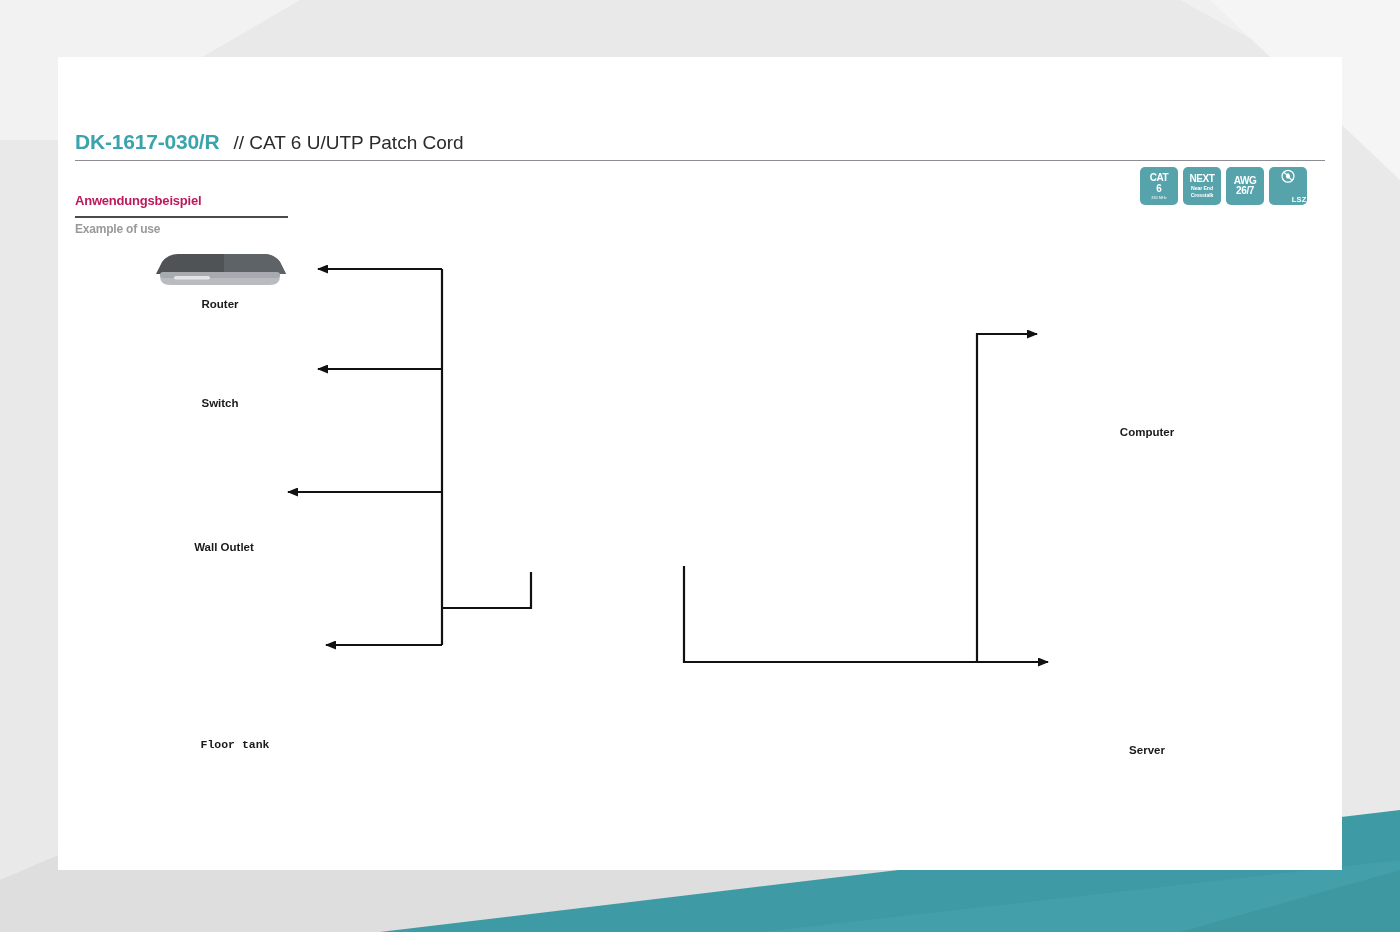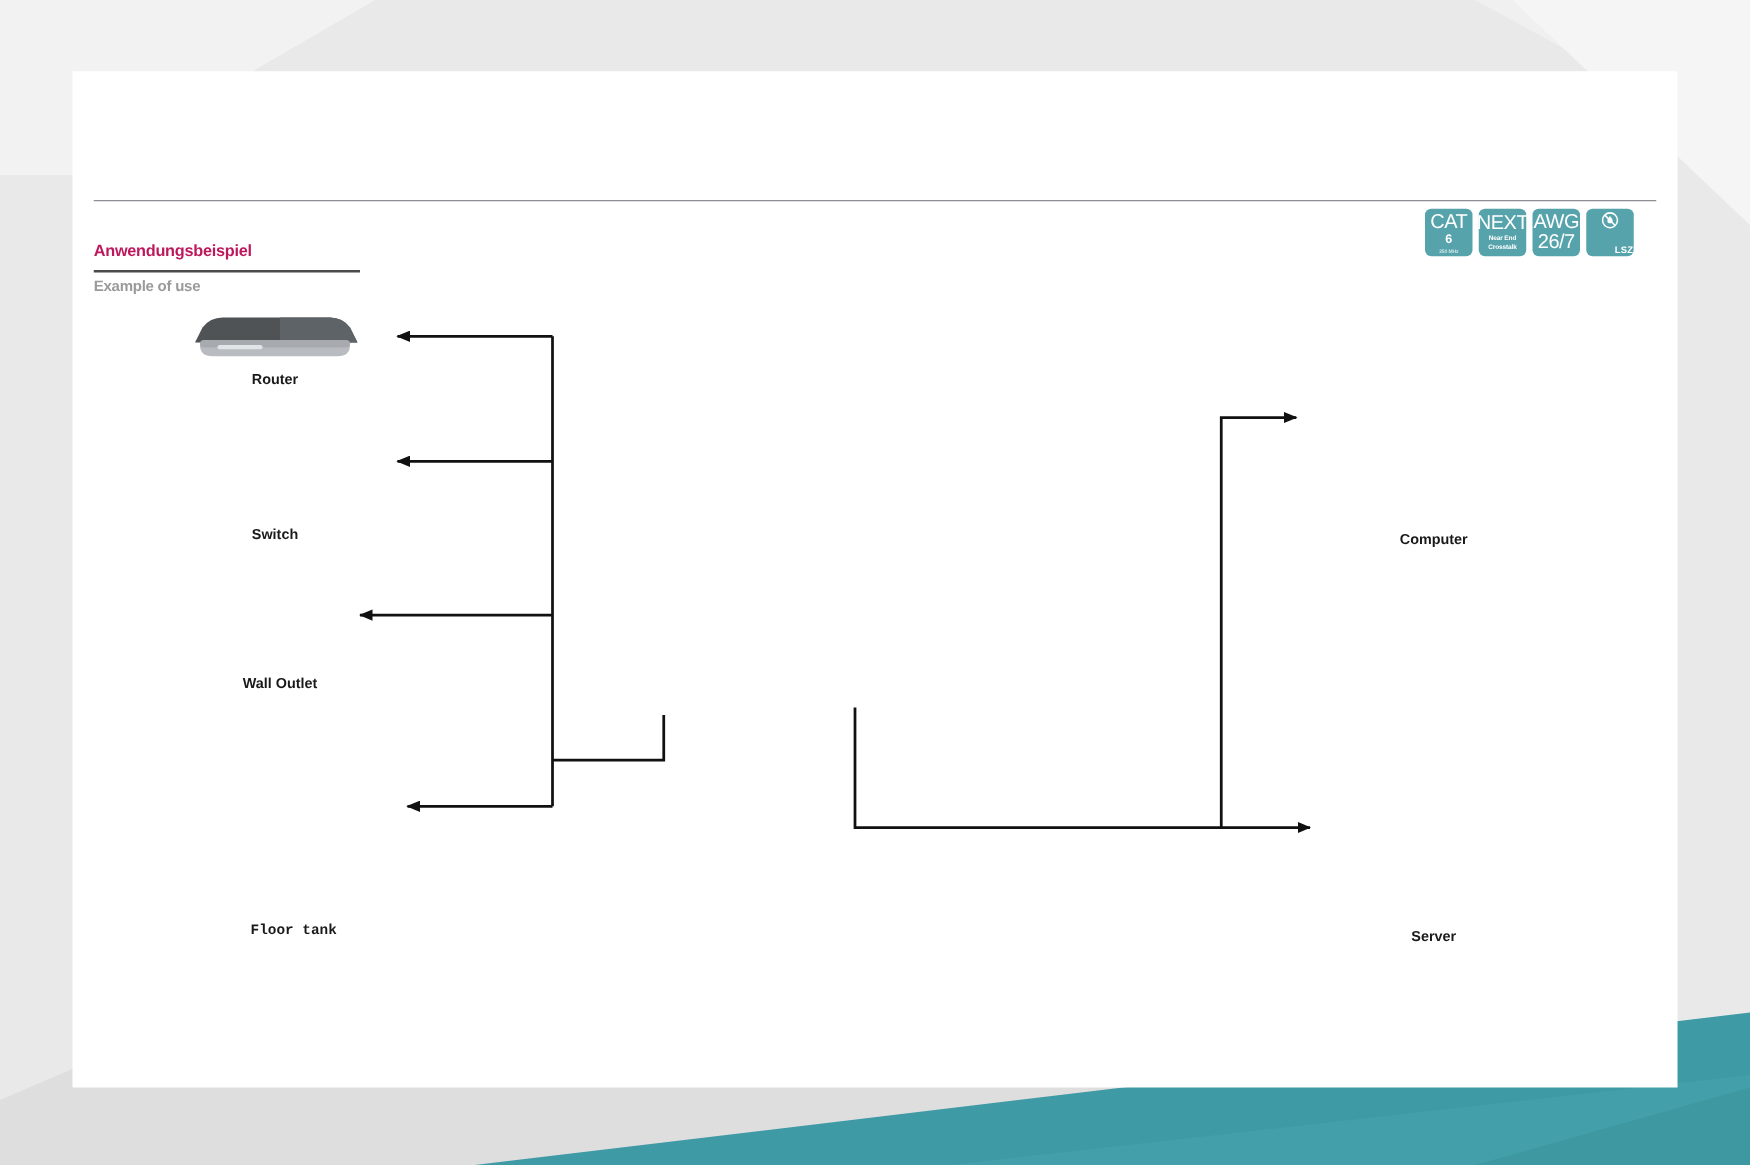--- a/index.html
+++ b/index.html
@@ -45,21 +45,21 @@
   .badges{
     position:absolute;left:1140px;top:167px;
     display:flex;gap:5px;align-items:flex-start;
   }
   .badge{
     width:38px;height:38px;border-radius:5px;background:#56a3ac;
     color:#ffffff;display:flex;flex-direction:column;
     align-items:center;justify-content:center;line-height:1;
     box-sizing:border-box;padding:2px 1px;
   }
-  .badge .b1{font-size:16px;font-weight:normal;letter-spacing:-0.4px;}
+  .badge .b1{font-size:10px;font-weight:bold;letter-spacing:-0.4px;}
   .badge .b2{font-size:10px;font-weight:bold;margin-top:1px;}
   .badge .b3{font-size:4px;font-weight:bold;margin-top:2px;letter-spacing:-0.1px;
              color:#cfe6e9;}
   .badge .sm{font-size:5.2px;font-weight:bold;line-height:1.25;text-align:center;
              margin-top:1px;letter-spacing:-0.1px;}
   .badge .lszh{font-size:7.5px;font-weight:bold;margin-top:12px;letter-spacing:0.2px;padding-left:28px;}
 
   
   .sec-de{
     position:absolute;left:75px;top:193px;
@@ -98,20 +98,24 @@
     <polygon points="1400,860 1400,932 760,932" fill="#45a2ac" opacity="0.75"></polygon>
     <polygon points="1180,932 1400,932 1400,870" fill="#3a939d" opacity="0.6"></polygon>
   </svg>
 
   
   <div class="card"></div>
 
   
 
   
+  <div class="title-row">
+    <span class="sku">DK-1617-030/R</span>
+    <span class="desc">// CAT 6 U/UTP Patch Cord</span>
+  </div>
   <div class="title-rule"></div>
 
   
   <div class="badges">
     <div class="badge">
       <span class="b1">CAT</span>
       <span class="b2">6</span>
       <span class="b3">250 MHz</span>
     </div>
     <div class="badge">
@@ -391,19 +395,19 @@
         <path d="M1170 624 q6 24 -20 28 q-24 4 -16 -14">
         <path d="M1122 654 q-8 26 10 30">
         <path d="M1176 666 q4 18 -12 20">
       </path></path></path></g>
       <rect x="1104" y="722" width="112" height="8" rx="2" fill="#c8ccd0">
     </rect></rect></rect></rect></rect></rect></path></path></g>
   
 
   
   <div class="node-label" style="left:165px;top:298px;width:110px;">Router</div>
-  <div class="node-label" style="left:165px;top:397px;width:110px;margin-top:25px;">Switch</div>
+  <div class="node-label" style="left:165px;top:397px;width:110px;">Switch</div>
   <div class="node-label" style="left:169px;top:541px;width:110px;">Wall Outlet</div>
   <div class="node-label" style="left:180px;top:738px;width:110px;font-family:Liberation Mono, monospace;">Floor tank</div>
   <div class="node-label" style="left:1092px;top:426px;width:110px;">Computer</div>
   <div class="node-label" style="left:1105px;top:744px;width:84px;">Server</div>
 
 </div>
 
 </body></html>

